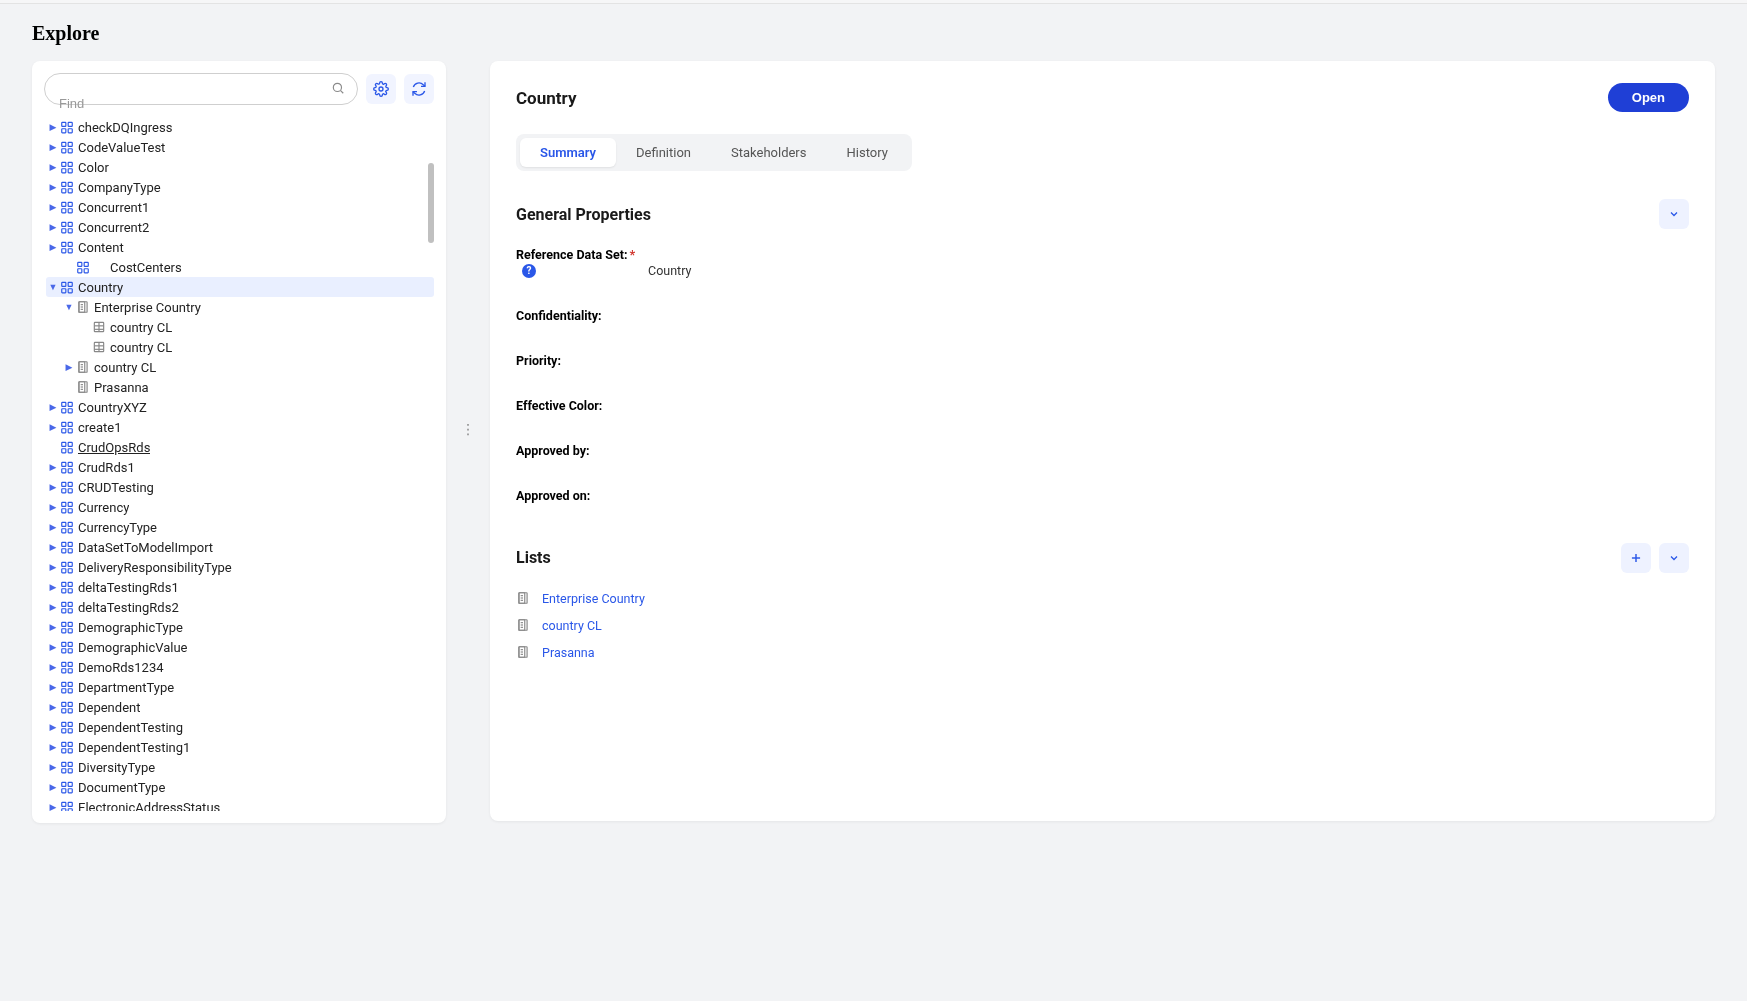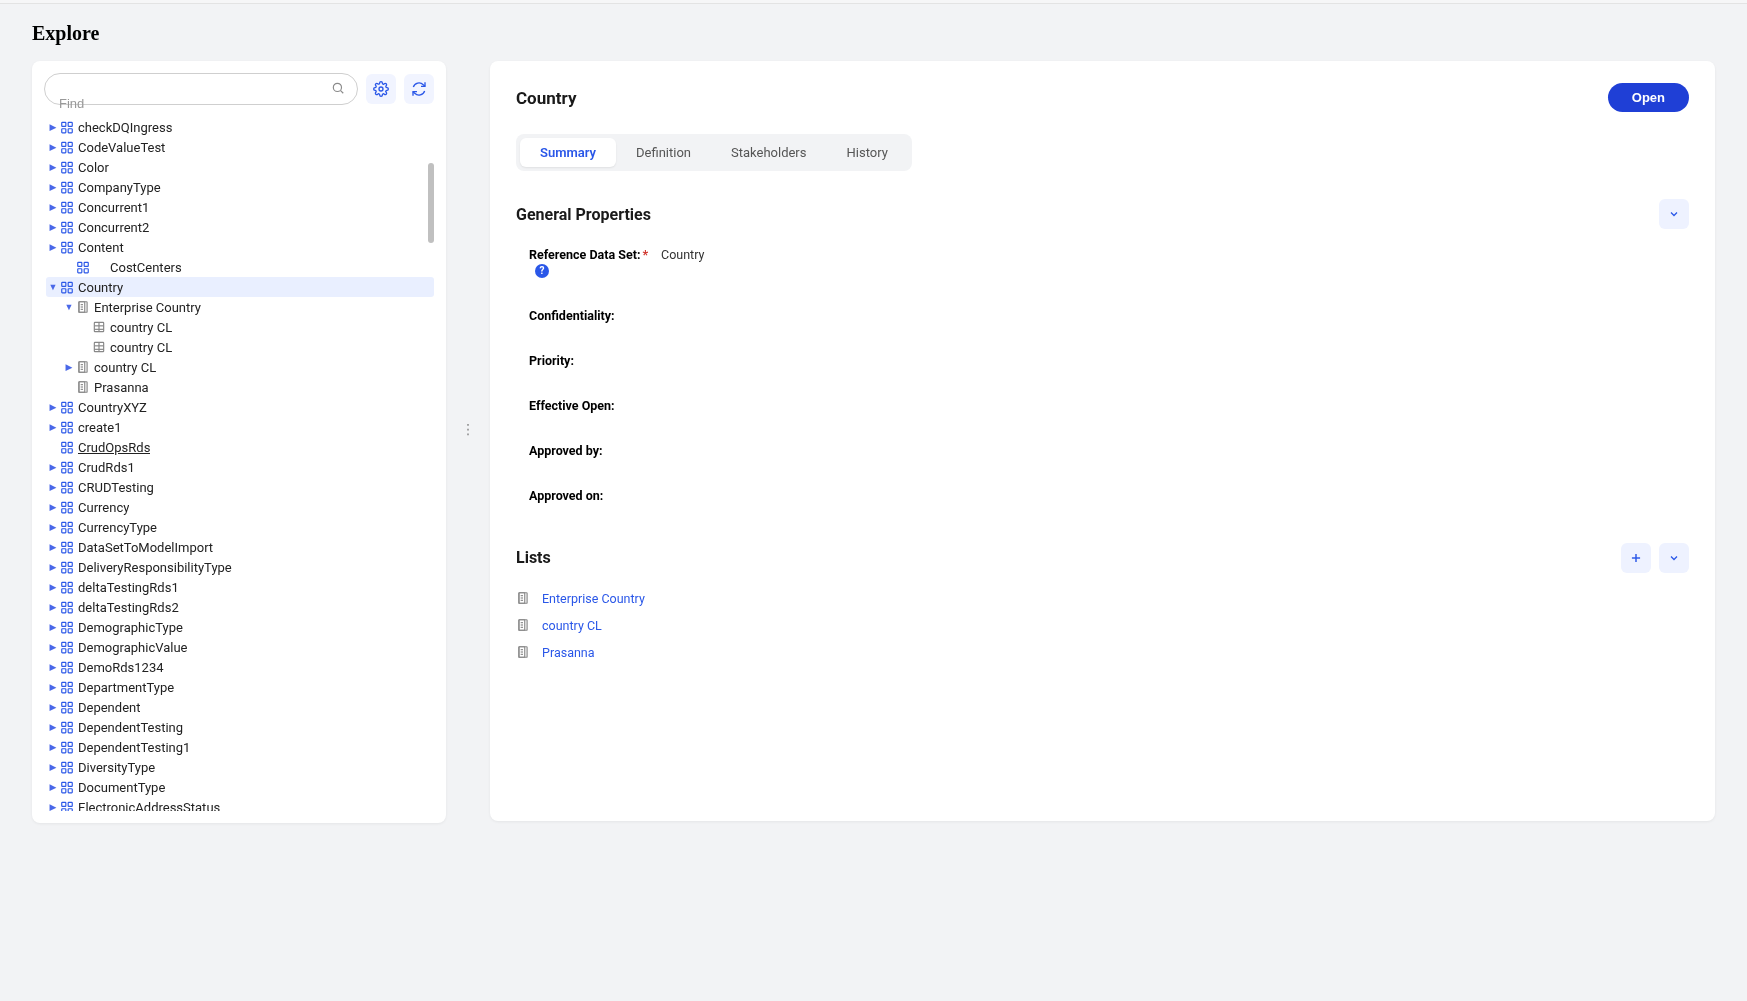--- a/index.html
+++ b/index.html
@@ -234,24 +234,23 @@
     background: #eef2ff;
     display: flex;
     align-items: center;
     justify-content: center;
     cursor: pointer;
     color: var(--icon-blue);
   }
   .chip-row { display:flex; gap:8px; }
   .prop-row {
     display: flex;
-    align-items: flex-start;
+    align-items: flex-end;
     margin-bottom: 30px;
     font-size: 12.5px;
-    margin-left: 13px;
   }
   .prop-label {
     width: 132px;
     font-weight: 700;
     color: #000;
   }
   .req { color: #d0342c; font-weight: 700; margin-left: 2px; }
   .help-dot {
     width: 14px; height: 14px; border-radius: 50%;
     background: var(--icon-blue);
@@ -850,21 +849,21 @@
         </div>
         <div class="prop-row">
             <span class="prop-label">Confidentiality:</span>
             <span class="prop-value"></span>
           </div>
         <div class="prop-row">
             <span class="prop-label">Priority:</span>
             <span class="prop-value"></span>
           </div>
         <div class="prop-row">
-            <span class="prop-label">Effective Open:</span>
+            <span class="prop-label">Effective Color:</span>
             <span class="prop-value"></span>
           </div>
         <div class="prop-row">
             <span class="prop-label">Approved by:</span>
             <span class="prop-value"></span>
           </div>
         <div class="prop-row">
             <span class="prop-label">Approved on:</span>
             <span class="prop-value"></span>
           </div>

